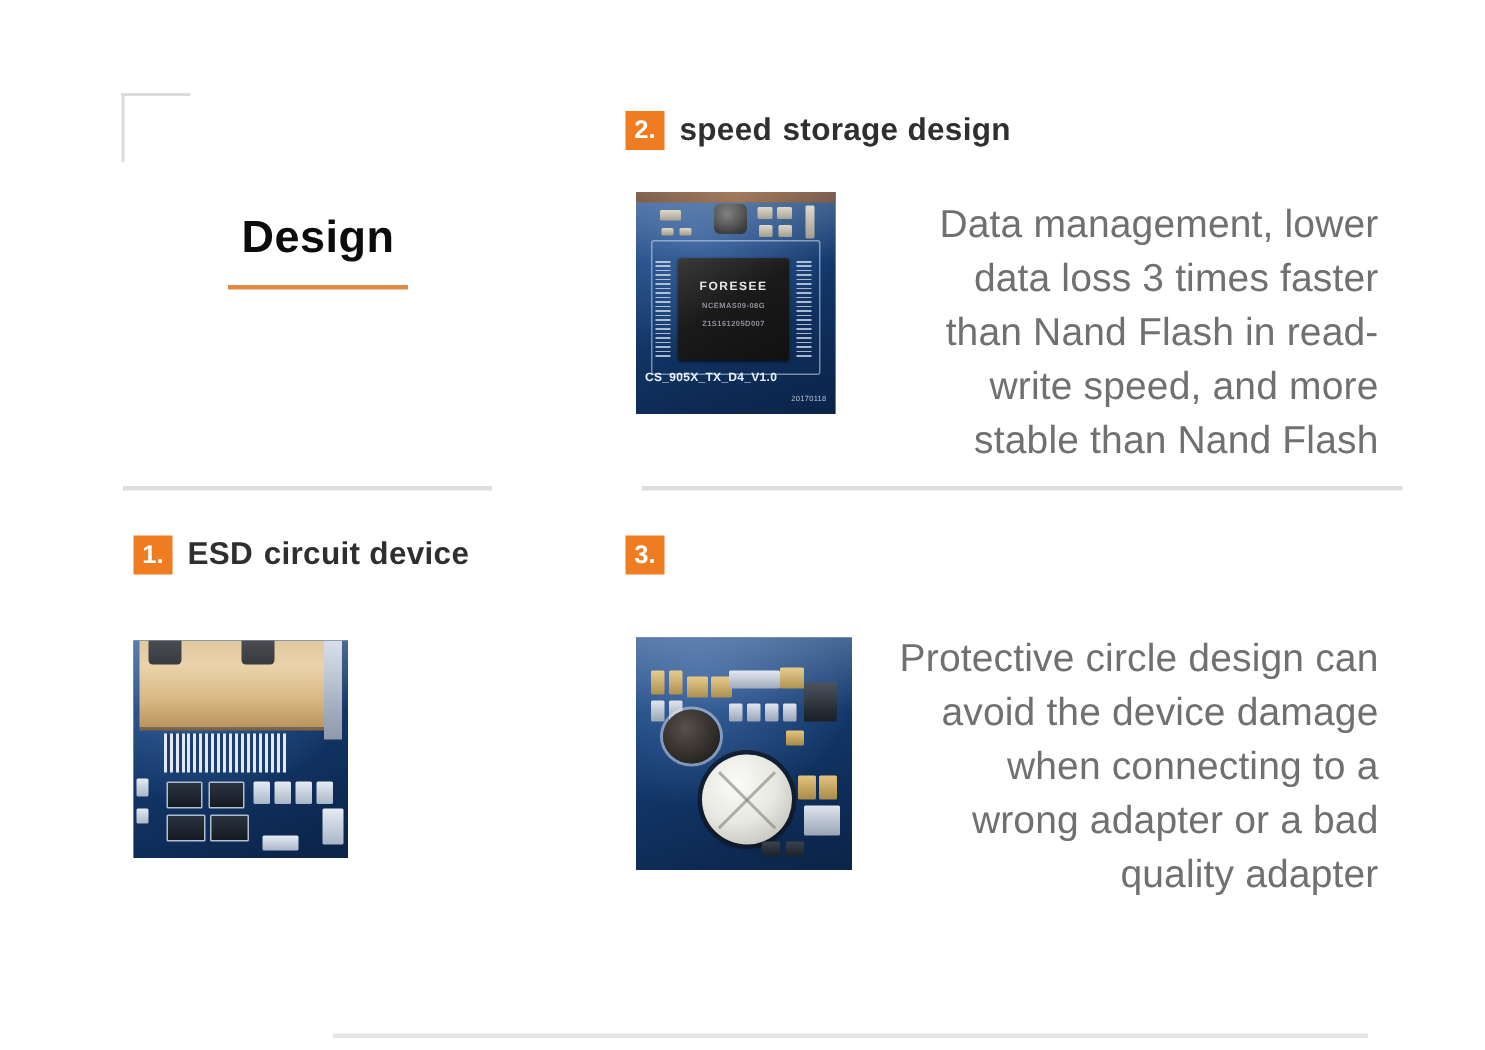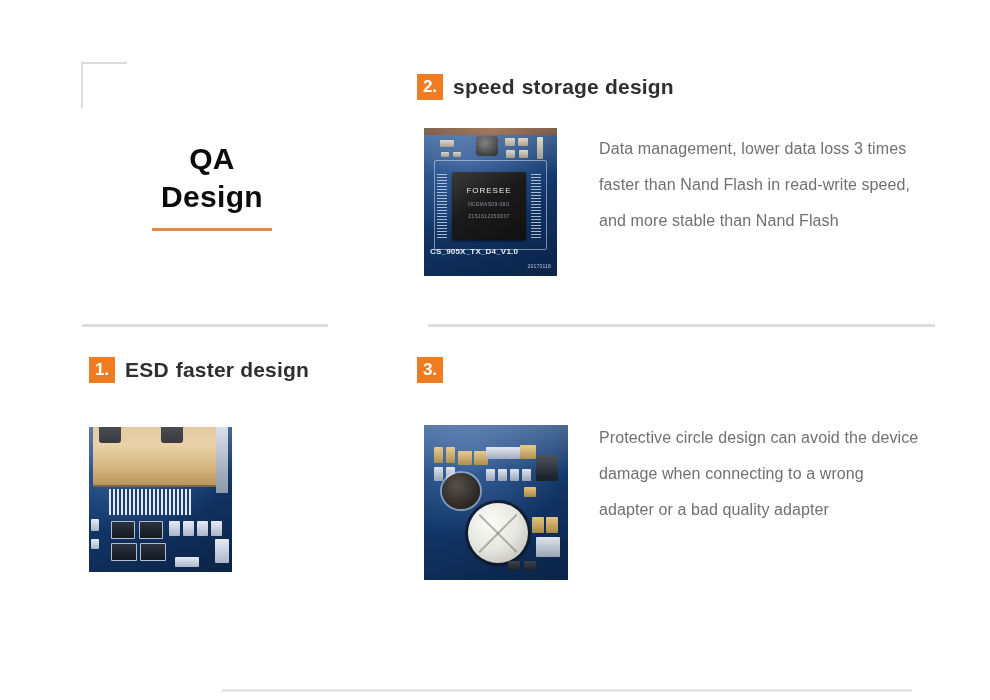--- a/index.html
+++ b/index.html
@@ -103,25 +103,26 @@
   }
   .sec-title .gap { padding-left: 7px; text-align: right; }
 
   #head-2 { left: 417px; top: 74px; }
   #head-1 { left: 89px;  top: 357px; }
   #head-3 { left: 417px; top: 357px; }
 
   
   .body-text {
     position: absolute;
-    font-size: 16px;
+    font-size: 26px;
     font-weight: 300;
     color: #707070;
     line-height: 36px;
     letter-spacing: 0.1px;
+    text-align: right;
   }
   #body-2 { left: 599px; top: 131px; width: 320px; }
   #body-3 { left: 599px; top: 420px; width: 320px; }
 
   
   .photo {
     position: absolute;
     overflow: hidden;
     background: #123a6b;
   }
@@ -145,20 +146,21 @@
   .emmc-outline {
     position: absolute; left: 10px; top: 32px; right: 10px; bottom: 26px;
     border: 1px solid rgba(205,220,240,0.55);
     border-radius: 2px;
   }
   .emmc-chip {
     position: absolute; left: 28px; top: 44px; width: 74px; height: 68px;
     background: linear-gradient(150deg,#3a3a3a 0%, #1a1a1a 45%, #111 100%);
     border-radius: 2px;
     box-shadow: 0 1px 2px rgba(0,0,0,0.6);
+    font-weight: bold;
   }
   .emmc-chip .brand {
     position: absolute; left: 0; right: 0; top: 14px;
     text-align: center;
     color: #e8e8e8;
     font-size: 8px;
     letter-spacing: 1px;
     font-family: "Liberation Sans", sans-serif;
   }
   .emmc-chip .pn, .emmc-chip .lot {
@@ -279,21 +281,20 @@
   }
 </style>
 </head>
 <body>
 
 <div class="page">
 
   <div class="corner-bracket"></div>
 
   <div class="title-block">
-    <div class="title-line">QA</div>
     <div class="title-line">Design</div>
     <div class="title-rule"></div>
   </div>
 
   <div class="divider divider-left"></div>
   <div class="divider divider-right"></div>
   <div class="divider-bottom"></div>
 
   <div class="sec-head" id="head-2">
     <span class="badge">2.</span>
@@ -322,21 +323,21 @@
     </div>
     <div class="emmc-silk">CS_905X_TX_D4_V1.0</div>
     <div class="emmc-date">20170118</div>
     <div class="glare"></div>
   </div>
 
   <div class="body-text" id="body-2">Data management, lower data loss 3 times faster than Nand Flash in read-write speed, and more stable than Nand Flash</div>
 
   <div class="sec-head" id="head-1">
     <span class="badge">1.</span>
-    <span class="sec-title"><span>ESD</span><span class="gap">faster design</span></span>
+    <span class="sec-title"><span>ESD</span><span class="gap">circuit device</span></span>
   </div>
 
   <div class="photo" id="photo-esd">
     <div class="pcb"></div>
     <div class="slot-body"></div>
     <div class="slot-notch" style="left:10px;"></div>
     <div class="slot-notch" style="left:72px;"></div>
     <div class="slot-frame-r"></div>
     <div class="slot-fingers"></div>
     <div class="ic-block" style="left:22px; top:94px; width:22px; height:16px;"></div>

